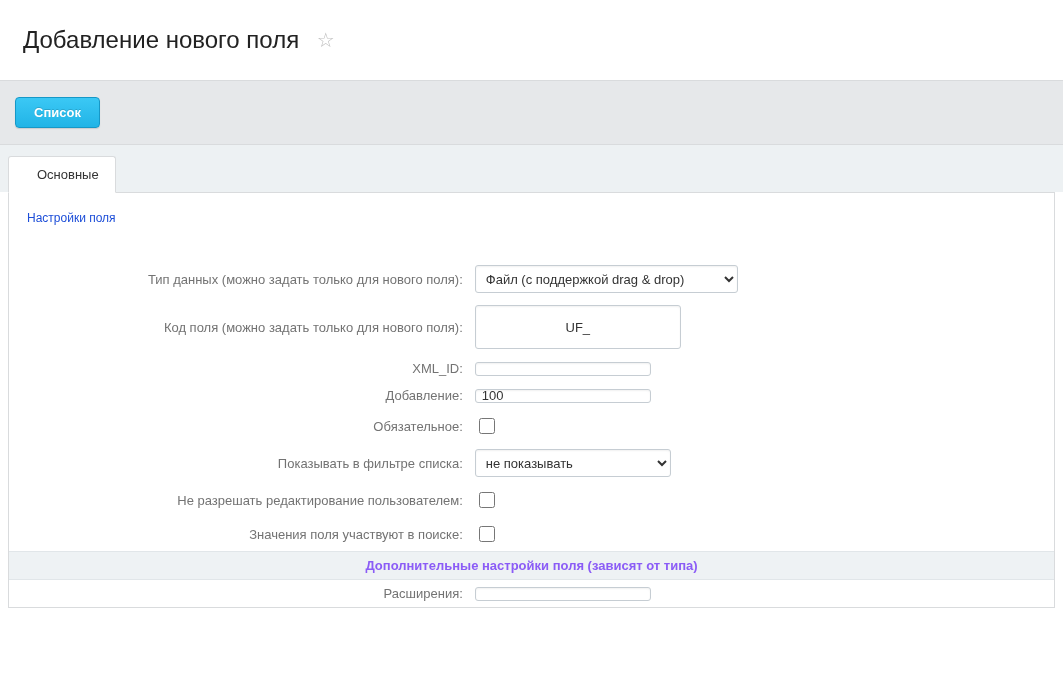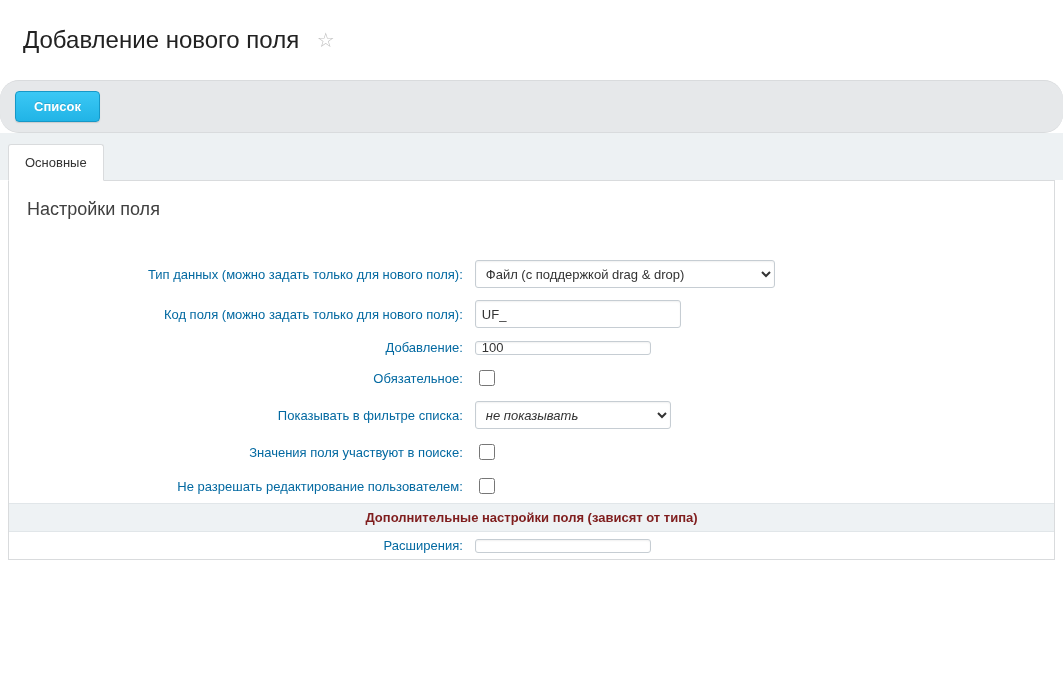--- a/index.html
+++ b/index.html
@@ -27,24 +27,23 @@
     vertical-align: middle;
     margin-left: 6px;
     color: #c0c0c0;
     font-size: 20px;
     cursor: pointer;
   }
   .toolbar-bar {
     background: #e6e8ea;
     background-image: radial-gradient(circle, #dcdfe1 0.5px, #e6e8ea 0.5px);
     background-size: 4px 4px;
-    padding: 10px 15px;
+    padding: 16px 15px;
     border-top: 1px solid #d9dbdd;
     border-bottom: 1px solid #d9dbdd;
-    border-radius: 19px;
   }
   .btn-list {
     display: inline-block;
     background: linear-gradient(to bottom, #3bc8f5, #21b4e6);
     color: #fff;
     font-weight: bold;
     font-size: 13px;
     padding: 7px 18px;
     border-radius: 4px;
     border: 1px solid #1698c7;
@@ -56,81 +55,81 @@
     background: #edf1f3;
     border-bottom: 0;
     padding: 10px 0 0 8px;
     margin-top: 0;
   }
   .tab {
     display: inline-block;
     background: #fff;
     border: 1px solid #d9dbdd;
     border-bottom: 1px solid #fff;
-    padding: 10px 16px 10px 16px;
+    padding: 10px 16px 10px 28px;
     font-size: 13px;
     color: #333;
     border-radius: 3px 3px 0 0;
     position: relative;
     top: 1px;
     cursor: pointer;
   }
   .form-panel {
     border: 1px solid #d9dbdd;
     border-top: 1px solid #d9dbdd;
     background: #fff;
     margin: 0 8px 0 8px;
   }
   .section-title {
-    font-size: 18px;
-    color: #404040;
+    font-size: 12px;
+    color: #1d4ed8;
     padding: 18px 18px 10px 18px;
     font-weight: normal;
   }
   table.form-tbl {
     width: 100%;
     border-collapse: collapse;
     margin-top: 24px;
   }
   table.form-tbl td {
     padding: 6px 6px;
     vertical-align: middle;
   }
   td.lbl {
     text-align: right;
     width: 44%;
-    color: #0369a1;
+    color: #737373;
     white-space: nowrap;
   }
   td.ctl {
     text-align: left;
     width: 56%;
   }
   select, input[type=text] {
     font-family: inherit;
     font-size: 13px;
     border: 1px solid #c6cdd3;
     border-radius: 3px;
     padding: 4px 6px;
     background: #fff;
     color: #333;
     box-shadow: inset 0 1px 2px rgba(0,0,0,0.06);
   }
-  select.wide { width: 300px; height: 28px; }
-  select.med { width: 196px; height: 28px; font-style: italic; }
+  select.wide { width: 263px; height: 28px; }
+  select.med { width: 196px; height: 28px; }
   input.txt-m { width: 176px; height: 14px; }
-  input.txt-w { width: 206px; height: 28px; }
+  input.txt-w { width: 206px; height: 44px; text-align: center; }
   input[type=checkbox]{
     width: 16px; height: 16px; cursor: pointer;
   }
   .sub-heading-row td {
     background: #eef2f4;
     text-align: center;
     font-weight: bold;
-    color: #7f1d1d;
+    color: #8b5cf6;
     padding: 14px 6px;
     border-top: 1px solid #e1e6e9;
     border-bottom: 1px solid #e1e6e9;
   }
 </style>
 </head>
 <body>
 
 <div class="page-header">
   <h1 class="page-title">Добавление нового поля</h1>
@@ -158,47 +157,53 @@
         </select>
       </td>
     </tr>
     <tr>
       <td class="lbl">Код поля (можно задать только для нового поля):</td>
       <td class="ctl">
         <input type="text" class="txt-w" value="UF_" style="">
       </td>
     </tr>
     <tr>
+      <td class="lbl">XML_ID:</td>
+      <td class="ctl">
+        <input type="text" class="txt-m" value="" style="">
+      </td>
+    </tr>
+    <tr>
       <td class="lbl">Добавление:</td>
       <td class="ctl">
         <input type="text" class="txt-m" value="100" style="">
       </td>
     </tr>
     <tr>
       <td class="lbl">Обязательное:</td>
       <td class="ctl">
         <input type="checkbox" style="">
       </td>
     </tr>
     <tr>
       <td class="lbl">Показывать в фильтре списка:</td>
       <td class="ctl">
         <select class="med">
           <option>не показывать</option>
         </select>
       </td>
     </tr>
     <tr>
+      <td class="lbl">Не разрешать редактирование пользователем:</td>
+      <td class="ctl">
+        <input type="checkbox" style="">
+      </td>
+    </tr>
+    <tr>
       <td class="lbl">Значения поля участвуют в поиске:</td>
-      <td class="ctl">
-        <input type="checkbox" style="">
-      </td>
-    </tr>
-    <tr>
-      <td class="lbl">Не разрешать редактирование пользователем:</td>
       <td class="ctl">
         <input type="checkbox" style="">
       </td>
     </tr>
     <tr class="sub-heading-row">
       <td colspan="2">Дополнительные настройки поля (зависят от типа)</td>
     </tr>
     <tr>
       <td class="lbl">Расширения:</td>
       <td class="ctl">

